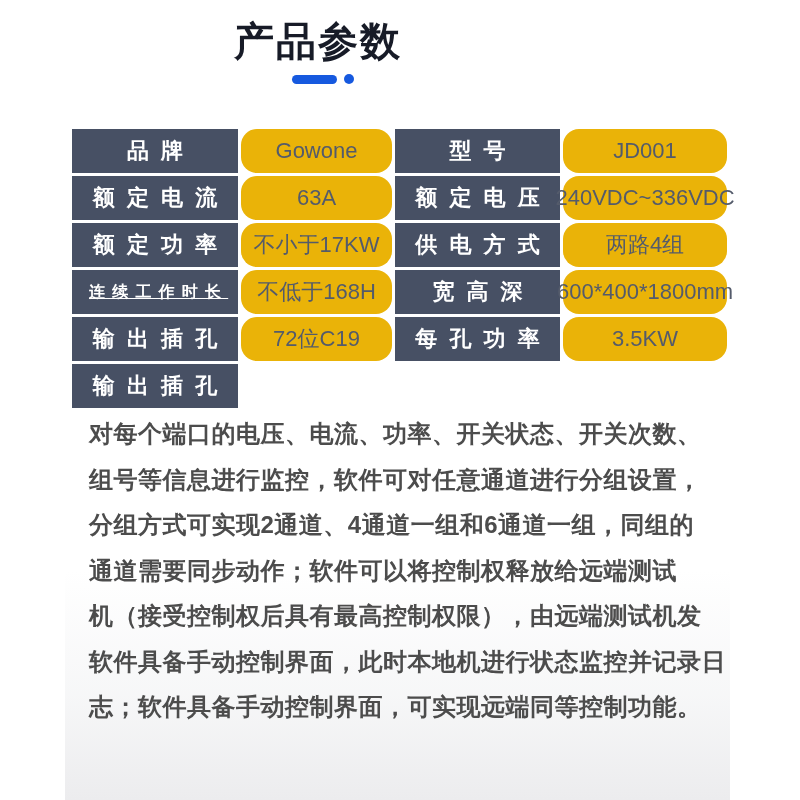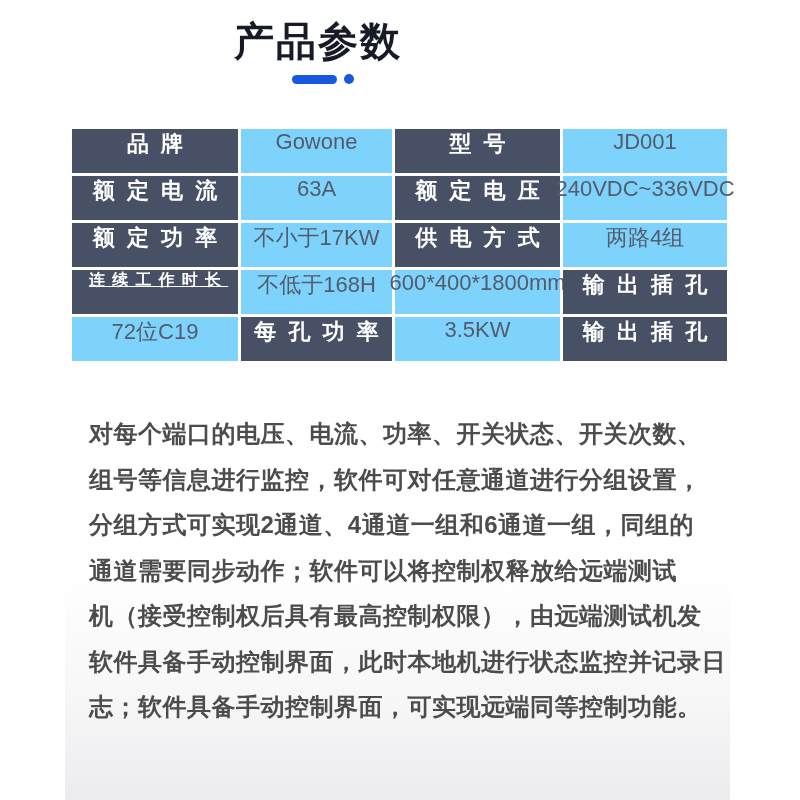--- a/index.html
+++ b/index.html
@@ -39,30 +39,31 @@
   
   .spec-table {
     position:absolute; left:72px; top:129px;
     display:grid;
     grid-template-columns:166px 151px 165px 164px;
     grid-auto-rows:44px;
     gap:3px;
     z-index:1;
   }
   .cell {
-    display:flex; justify-content:center;
+    display:flex; align-items:center; justify-content:center;
     white-space:nowrap;
   }
   .cell.dark {
     background:#475064; color:#ffffff;
     font-size:22px; font-weight:bold;
   }
   .cell.light {
-    background:#7dd3fc; color:#545b6b;
+    background:#eab308; color:#545b6b;
     font-size:22px;
+    border-radius:16px;
   }
   .cell.empty { background:transparent; }
   .label-inner { letter-spacing:0.55em; padding-left:0.55em; }
   .label-inner.sm { font-size:16px; letter-spacing:0.45em; padding-left:0.45em;text-decoration:underline; }
   .val-sm { font-size:19px; }
 
   
   .description {
     position:absolute; left:89px; top:411px; width:640px;
     z-index:1;
@@ -128,20 +129,23 @@
     <div class="cell light">
         <span>两路4组</span>
       </div>
 
     <div class="cell dark">
         <span class="label-inner sm">连续工作时长</span>
       </div>
     <div class="cell light">
         <span>不低于168H</span>
       </div>
+    <div class="cell dark">
+        <span class="label-inner">宽高深</span>
+      </div>
     <div class="cell light val-sm">
         <span>600*400*1800mm</span>
       </div>
 
     <div class="cell dark">
         <span class="label-inner">输出插孔</span>
       </div>
     <div class="cell light">
         <span>72位C19</span>
       </div>

